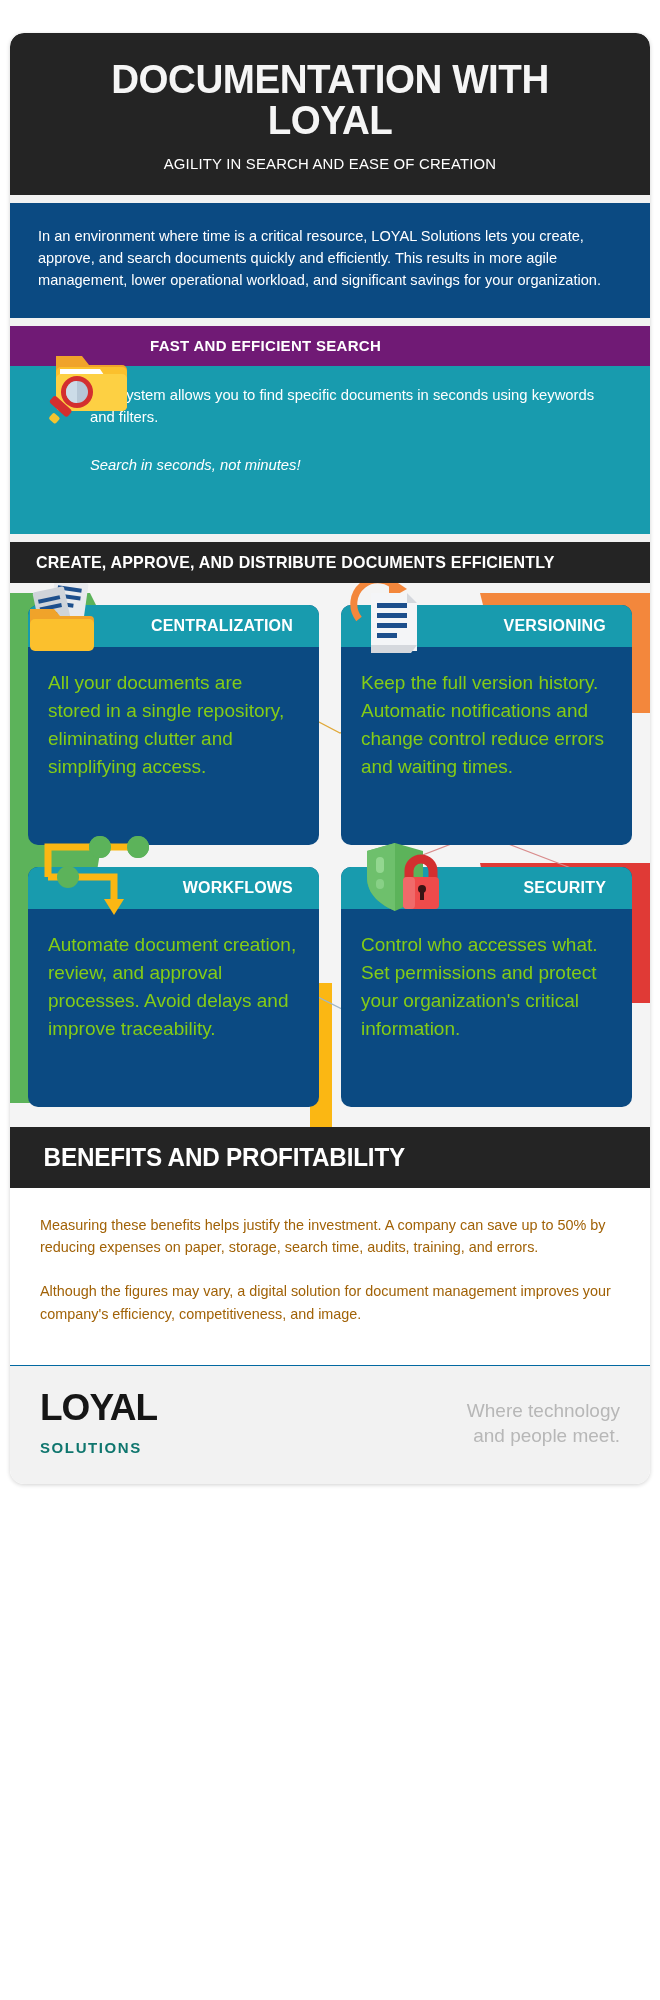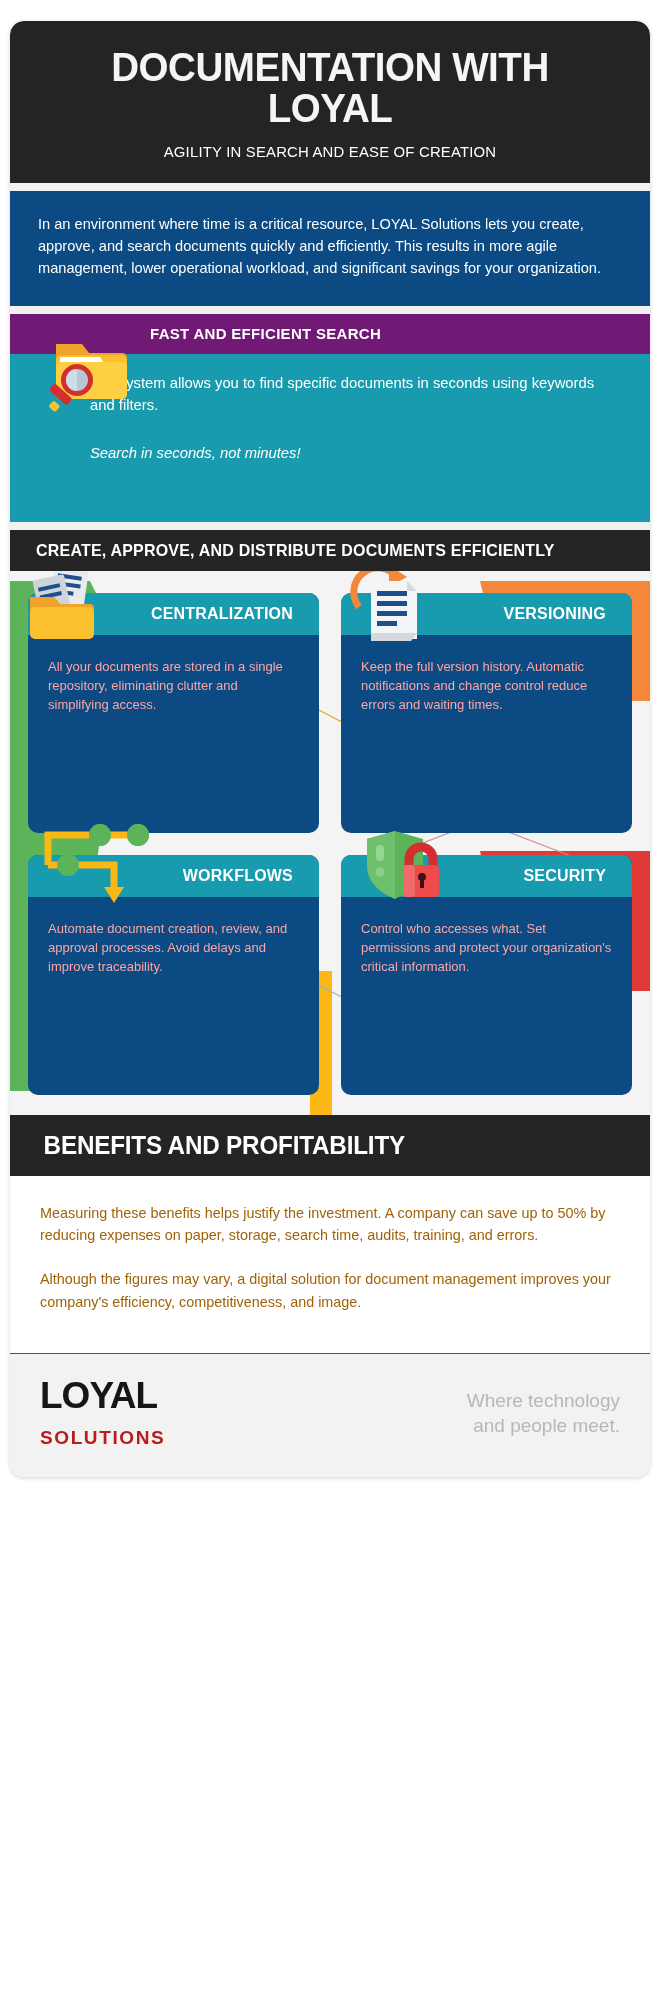--- a/index.html
+++ b/index.html
@@ -14,21 +14,21 @@
     width: 660px;
     height: 2000px;
     position: relative;
     background: #ffffff;
     overflow: hidden;
   }
 
   .sheet {
     position: absolute;
     left: 10px;
-    top: 21px;
+    top: 33px;
     width: 640px;
     background: #ffffff;
     border-radius: 14px;
     overflow: hidden;
     box-shadow: 0 1px 4px rgba(0,0,0,0.18);
   }
 
   
   .header {
     background: #242424;
@@ -156,22 +156,22 @@
     padding-right: 26px;
   }
   .card-title {
     color: #ffffff;
     font-size: 16px;
     font-weight: bold;
     letter-spacing: 0.2px;
   }
   .card-body { padding: 22px 20px 20px 20px; }
   .card-body p {
-    color: #fca5a5;
-    font-size: 13px;
+    color: #84cc16;
+    font-size: 19px;
     line-height: 1.48;
   }
   .card-icon {
     position: absolute;
     left: -4px;
     top: -26px;
     width: 92px;
     height: 78px;
     z-index: 6;
   }
@@ -203,22 +203,22 @@
     min-height: 110px;
   }
   .logo-main {
     color: #161616;
     font-size: 37px;
     font-weight: bold;
     letter-spacing: -1px;
     line-height: 0.95;
   }
   .logo-sub {
-    color: #b91c1c;
-    font-size: 19px;
+    color: #0f766e;
+    font-size: 15px;
     font-weight: bold;
     letter-spacing: 1.6px;
     margin-top: 14px;
   }
   .footer-tagline {
     color: #b7b7b7;
     font-size: 19px;
     line-height: 1.32;
     text-align: right;
   }

